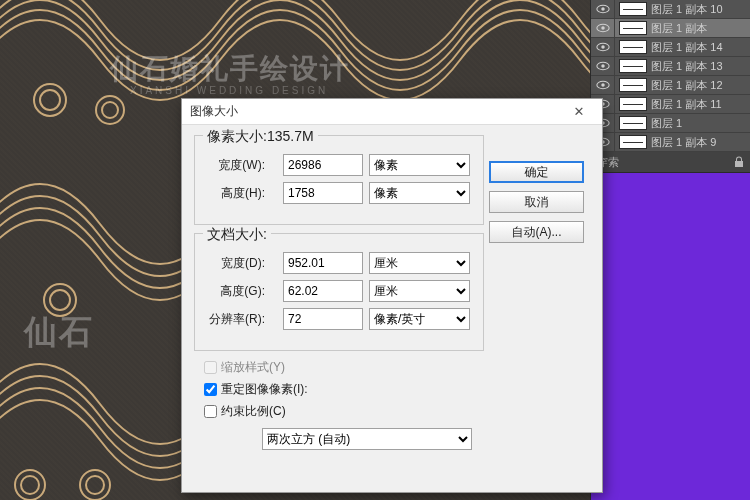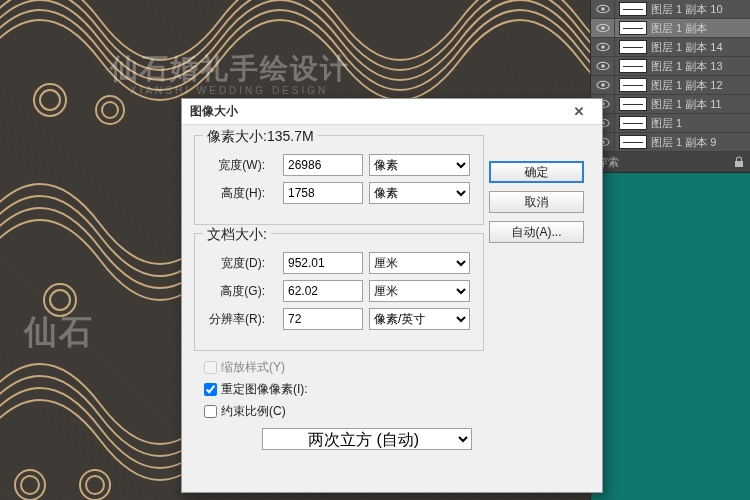--- a/index.html
+++ b/index.html
@@ -11,48 +11,48 @@
 .wave2 { top: 170px; }
 .wave3 { top: 350px; }
 .watermark { position: absolute; color: rgba(255,255,255,0.3); font-size: 28px; font-weight: bold; pointer-events: none; letter-spacing: 2px; }
 .wm1 { top: 50px; left: 110px; }
 .wm2 { top: 235px; left: 240px; font-size: 26px; }
 .wm3 { top: 310px; left: 0px; font-size: 33px; padding-left: 24px; }
 .wm-sub { position: absolute; color: rgba(255,255,255,0.25); font-size: 10px; letter-spacing: 3px; }
 .wm-sub1 { top: 85px; left: 130px; }
 .wm-sub2 { top: 265px; left: 280px; }
 
-.layers-panel { position: absolute; right: 0; top: 0; width: 160px; height: 500px; background: #0f766e; border-left: 1px solid #2a2a2a; }
+.layers-panel { position: absolute; right: 0; top: 0; width: 160px; height: 500px; background: #6d28d9; border-left: 1px solid #2a2a2a; }
 .layer-row { display: flex; align-items: center; height: 19px; background: #535353; border-bottom: 1px solid #404040; font-size: 11px; color: #d0d0d0; cursor: pointer; }
 .layer-row.sel { background: #757575; }
 .eye-col { width: 24px; height: 100%; display: flex; align-items: center; justify-content: center; border-right: 1px solid #404040; }
 .eye-icon { width: 14px; height: 10px; }
 .thumb { width: 28px; height: 14px; background: #fff; margin: 0 4px; border: 1px solid #2a2a2a; position: relative; }
 .thumb::after { content: ""; position: absolute; left: 3px; top: 6px; width: 20px; height: 1px; background: #333; }
 .layer-name { flex: 1; white-space: nowrap; overflow: hidden; }
 .panel-extra { height: 21px; background: #424242; border-bottom: 1px solid #2a2a2a; display: flex; align-items: center; padding: 0 6px; color: #b8b8b8; font-size: 11px; }
 .panel-extra .sp { flex: 1; }
 .lock-icon { width: 10px; height: 12px; fill: #b8b8b8; }
 
 .dialog { position: absolute; left: 181px; top: 98px; width: 422px; height: 395px; background: #f0f0f0; border: 1px solid #9a9a9a; box-shadow: 2px 4px 12px rgba(0,0,0,0.45); font-size: 12px; color: #222; }
-.titlebar { height: 26px; background: #fff; display: flex; align-items: center; padding: 0 8px; border-bottom: 1px solid #ddd; font-weight: bold; }
+.titlebar { height: 26px; background: #fff; display: flex; align-items: center; padding: 0 8px; border-bottom: 1px solid #ddd; }
 .titlebar .title { flex: 1; color: #333; }
 .titlebar .close { width: 30px; text-align: center; color: #555; cursor: pointer; font-size: 13px; }
 .dlg-body { padding: 10px 12px; position: relative; }
 .fieldset { border: 1px solid #c8c8c8; margin-bottom: 8px; padding: 12px 10px 14px 10px; position: relative; }
 .fieldset .legend { position: absolute; top: -8px; left: 8px; background: #f0f0f0; padding: 0 4px; font-size: 14px; }
 .row { display: flex; align-items: center; margin: 6px 0; }
 .row label { width: 78px; text-align: right; padding-right: 18px; }
 .row input.num { width: 80px; height: 22px; border: 1px solid #a0a0a0; padding: 0 4px; background: #fff; font-size: 12px; }
 .row select { width: 101px; height: 22px; border: 1px solid #a0a0a0; background: #fff; margin-left: 6px; font-size: 12px; }
 .check-row { margin: 5px 0 0 10px; display: flex; align-items: center; }
 .check-row input { margin-right: 4px; }
 .check-row.disabled { color: #888; }
 .resample { margin-left: 68px; margin-top: 8px; }
-.resample select { width: 210px; height: 22px; border: 1px solid #a0a0a0; background: #fff; font-size: 16px; padding-left: 41px; }
+.resample select { width: 210px; height: 22px; border: 1px solid #a0a0a0; background: #fff; font-size: 12px; }
 .dlg-btn { width: 95px; height: 22px; margin-bottom: 8px; border: 1px solid #a0a0a0; background: linear-gradient(#fff,#e6e6e6); font-size: 12px; cursor: pointer; display: flex; align-items: center; justify-content: center; text-align: center; }
 .dlg-btn.primary { border: 2px solid #2a7de1; }
 .side-btns { position: absolute; right: 18px; top: 36px; display: flex; flex-direction: column; }
 </style>
 </head>
 <body>
 
 <div class="canvas-bg">
   <div class="wave wave1">
     <svg viewBox="0 0 600 180">

